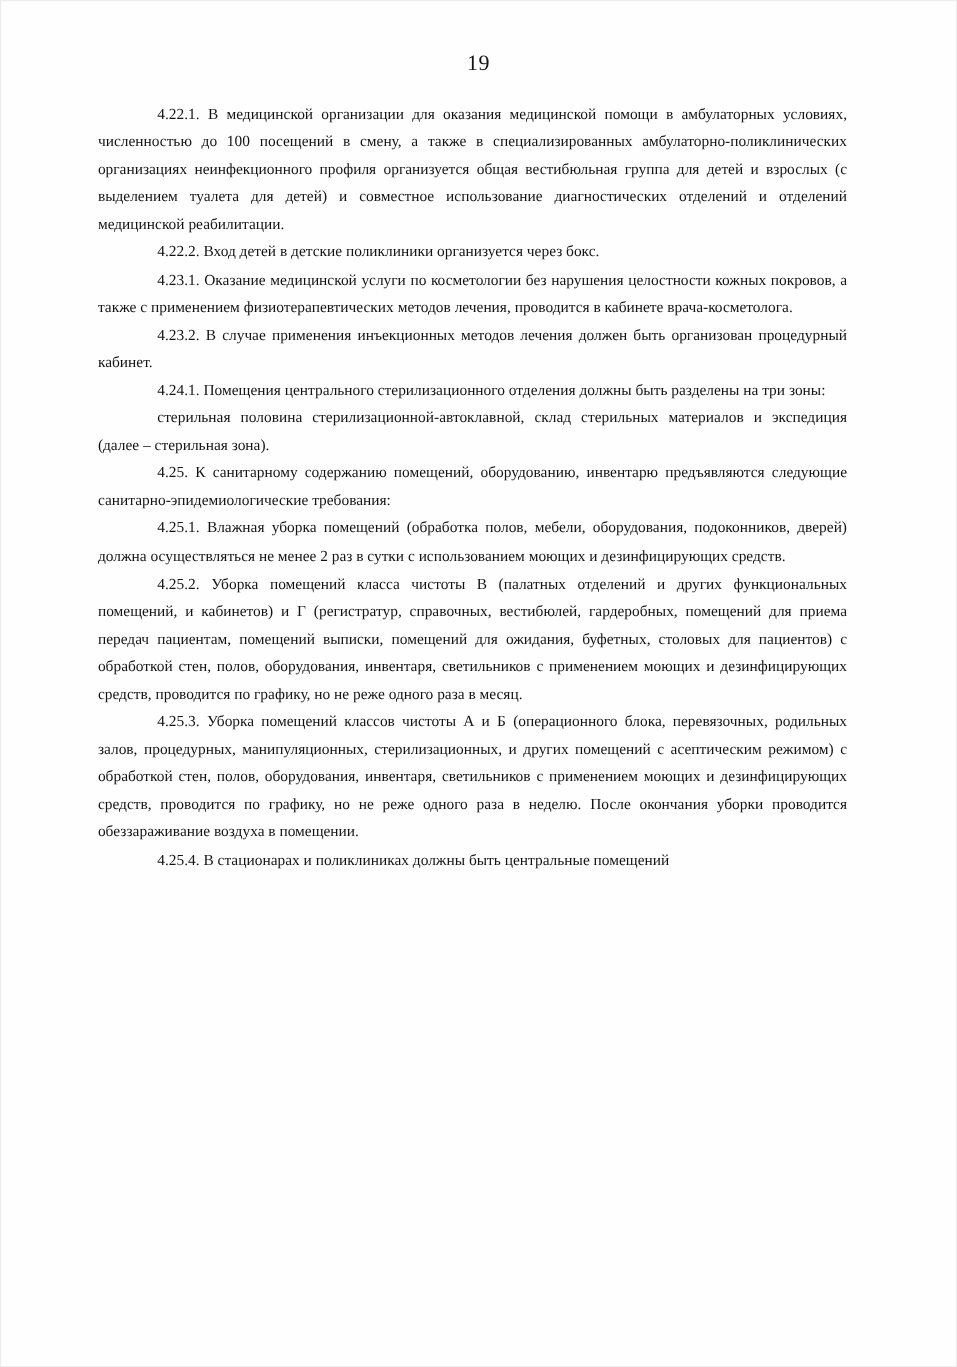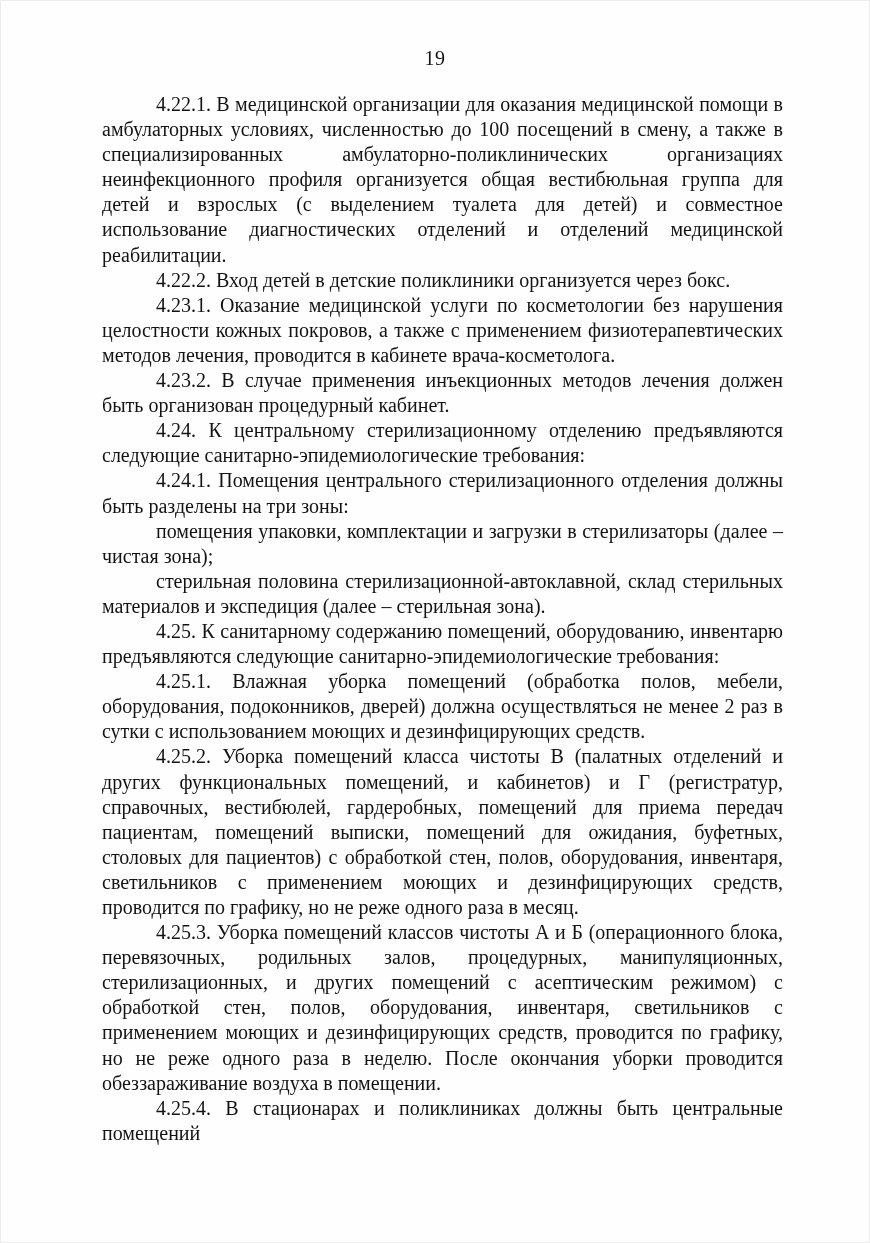--- a/index.html
+++ b/index.html
@@ -25,23 +25,23 @@
     left: 0;
     right: 0;
     text-align: center;
     font-size: 20px;
     letter-spacing: 0.5px;
   }
 
   .content {
     position: absolute;
     top: 91px;
-    left: 101px;
+    left: 88px;
     width: 681px;
-    font-size: 20px;
+    font-size: 14px;
     line-height: 25.1px;
     text-align: justify;
   }
 
   .content p {
     text-indent: 54px;
     margin: 0;
   }
 </style>
 </head>
@@ -49,23 +49,21 @@
 
 <div class="page">
 
   <div class="page-number">19</div>
 
   <div class="content">
     <p>4.22.1. В медицинской организации для оказания медицинской помощи в амбулаторных условиях, численностью до 100 посещений в смену, а также в специализированных амбулаторно-поликлинических организациях неинфекционного профиля организуется общая вестибюльная группа для детей и взрослых (с выделением туалета для детей) и совместное использование диагностических отделений и отделений медицинской реабилитации.</p>
     <p>4.22.2. Вход детей в детские поликлиники организуется через бокс.</p>
     <p>4.23.1. Оказание медицинской услуги по косметологии без нарушения целостности кожных покровов, а также с применением физиотерапевтических методов лечения, проводится в кабинете врача-косметолога.</p>
     <p>4.23.2. В случае применения инъекционных методов лечения должен быть организован процедурный кабинет.</p>
-    <p>4.24. К центральному стерилизационному отделению предъявляются следующие санитарно-эпидемиологические требования:</p>
     <p>4.24.1. Помещения центрального стерилизационного отделения должны быть разделены на три зоны:</p>
-    <p>помещения упаковки, комплектации и загрузки в стерилизаторы (далее – чистая зона);</p>
     <p>стерильная половина стерилизационной-автоклавной, склад стерильных материалов и экспедиция (далее – стерильная зона).</p>
     <p>4.25. К санитарному содержанию помещений, оборудованию, инвентарю предъявляются следующие санитарно-эпидемиологические требования:</p>
     <p>4.25.1. Влажная уборка помещений (обработка полов, мебели, оборудования, подоконников, дверей) должна осуществляться не менее 2 раз в сутки с использованием моющих и дезинфицирующих средств.</p>
     <p>4.25.2. Уборка помещений класса чистоты В (палатных отделений и других функциональных помещений, и кабинетов) и Г (регистратур, справочных, вестибюлей, гардеробных, помещений для приема передач пациентам, помещений выписки, помещений для ожидания, буфетных, столовых для пациентов) с обработкой стен, полов, оборудования, инвентаря, светильников с применением моющих и дезинфицирующих средств, проводится по графику, но не реже одного раза в месяц.</p>
     <p>4.25.3. Уборка помещений классов чистоты А и Б (операционного блока, перевязочных, родильных залов, процедурных, манипуляционных, стерилизационных, и других помещений с асептическим режимом) с обработкой стен, полов, оборудования, инвентаря, светильников с применением моющих и дезинфицирующих средств, проводится по графику, но не реже одного раза в неделю. После окончания уборки проводится обеззараживание воздуха в помещении.</p>
     <p>4.25.4. В стационарах и поликлиниках должны быть центральные помещений</p>
   </div>
 
 </div>
 

